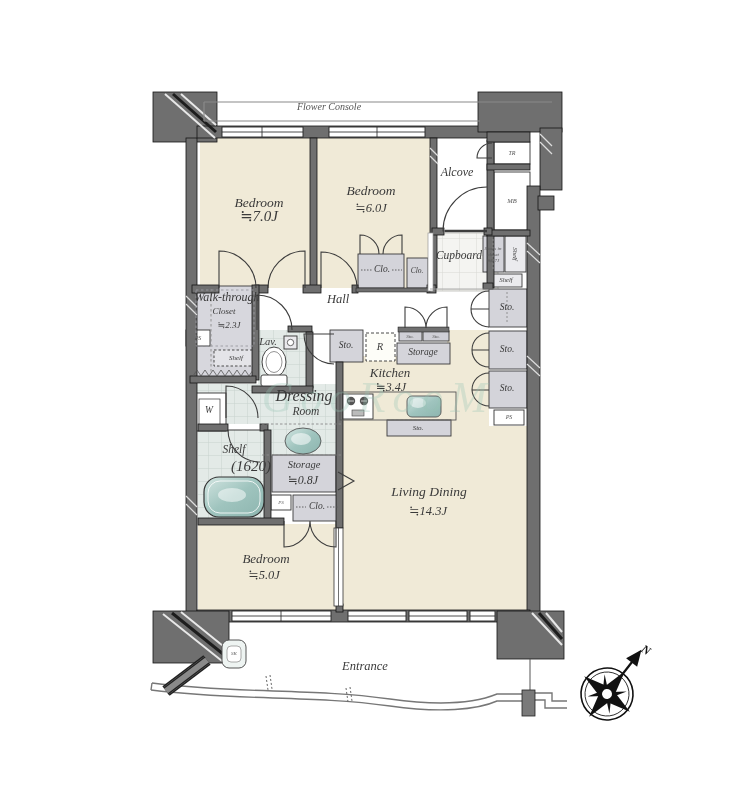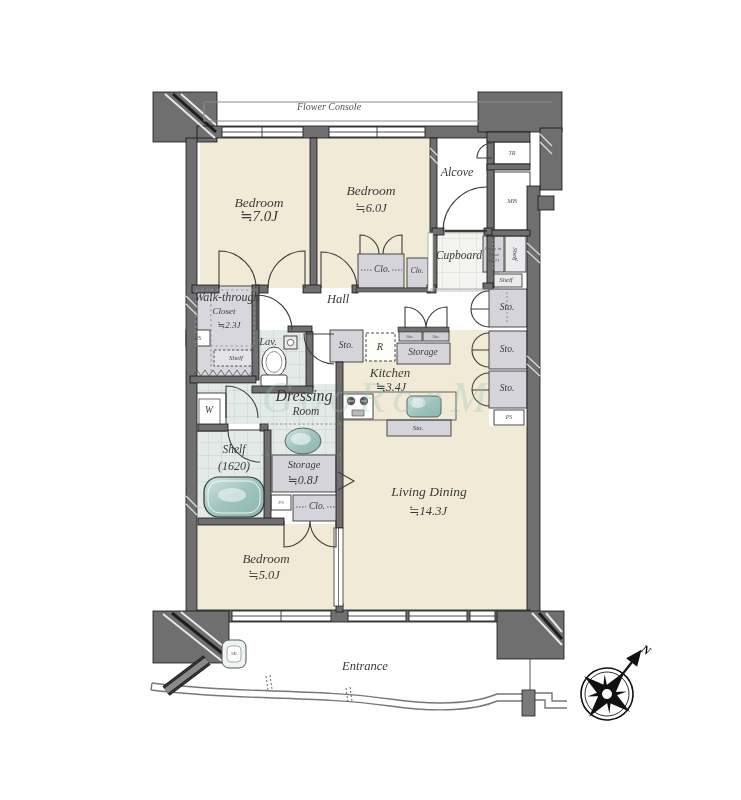--- a/index.html
+++ b/index.html
@@ -347,21 +347,21 @@
 <span class="lbl" style="left:507px;top:308px;font-size:9.5px">Sto.</span>
 <span class="lbl" style="left:507px;top:350px;font-size:9.5px">Sto.</span>
 <span class="lbl" style="left:507px;top:389px;font-size:9.5px">Sto.</span>
 <span class="lbl tiny" style="left:509px;top:417px;font-size:6px">PS</span>
 
 <span class="lbl" style="left:304px;top:396px;font-size:16px">Dressing</span>
 <span class="lbl" style="left:306px;top:412px;font-size:11.5px">Room</span>
 <span class="lbl" style="left:209px;top:411px;font-size:9.5px">W</span>
 
 <span class="lbl" style="left:234px;top:450px;font-size:11.5px">Shelf</span>
-<span class="lbl" style="left:234px;top:466px;font-size:12px">(1620)</span>
+<span class="lbl" style="left:251px;top:466px;font-size:15px">(1620)</span>
 
 <span class="lbl" style="left:304px;top:465px;font-size:10.5px">Storage</span>
 <span class="lbl" style="left:303px;top:480px;font-size:12px">≒0.8J</span>
 <span class="lbl tiny" style="left:281px;top:502px;font-size:5px">PS</span>
 <span class="lbl" style="left:317px;top:507px;font-size:9.5px">Clo.</span>
 
 <span class="lbl" style="left:266px;top:558px;font-size:13px">Bedroom</span>
 <span class="lbl" style="left:264px;top:575px;font-size:12.5px">≒5.0J</span>
 
 <span class="lbl" style="left:429px;top:492px;font-size:13.5px">Living Dining</span>

